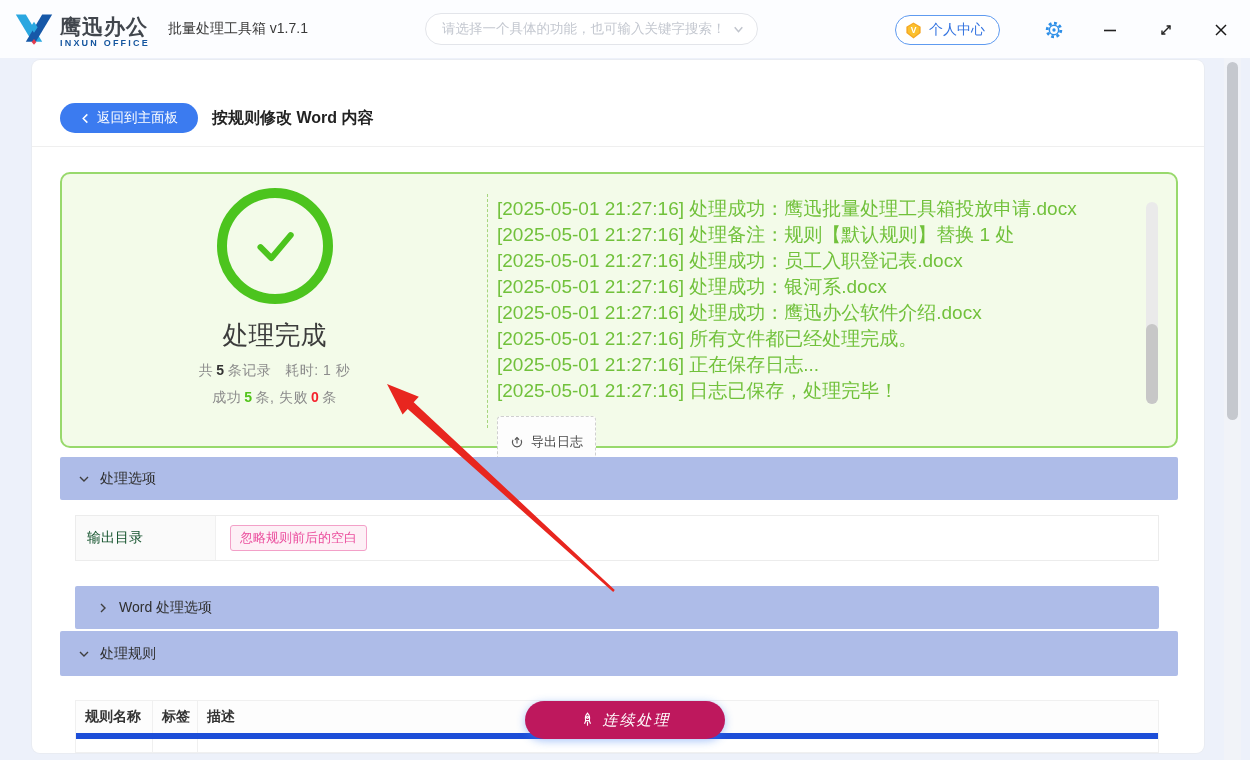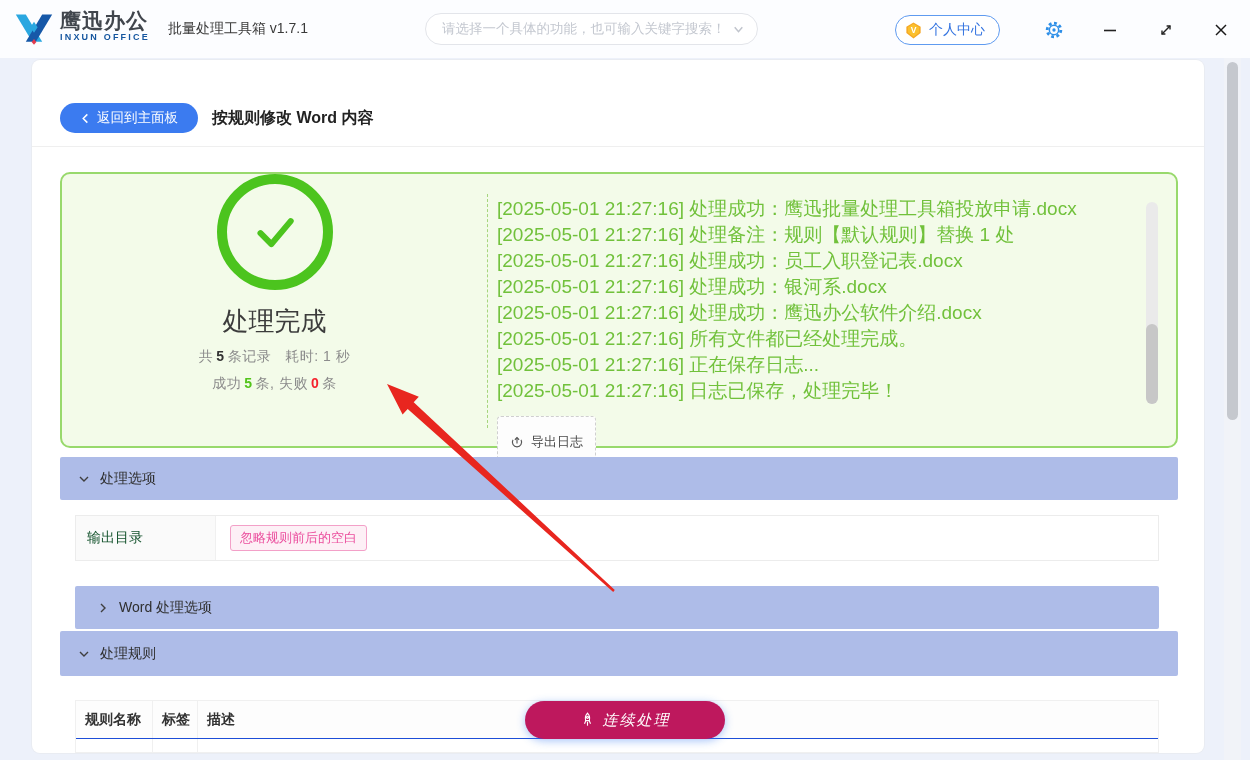--- a/index.html
+++ b/index.html
@@ -3,38 +3,38 @@
 <meta charset="utf-8">
 <style>
   * { margin:0; padding:0; box-sizing:border-box; }
   html,body { width:1250px; height:760px; overflow:hidden; }
   body {
     font-family:"Liberation Sans","DejaVu Sans",sans-serif;
     background:#edf1fa; position:relative; color:#333;
   }
   
   .titlebar { position:absolute; left:0; top:0; width:1250px; height:58px; background:#fcfdff; display:flex; align-items:center; }
-  .logo-wrap { display:flex; align-items:flex-start; margin-left:14px; }
+  .logo-wrap { display:flex; align-items:flex-end; margin-left:14px; }
   .brand-text { margin-left:6px; line-height:1; }
   .brand-cn { font-size:21px; font-weight:700; color:#41464d; letter-spacing:1px; }
   .brand-en { font-size:9px; font-weight:700; color:#15569f; letter-spacing:2.2px; margin-top:2px; }
   .app-title { margin-left:18px; font-size:14px; color:#3a3a3a; }
   .search-pill { position:absolute; left:425px; top:13px; width:333px; height:32px; border:1px solid #e3e5ea; border-radius:16px; background:#fff; display:flex; align-items:center; padding:0 12px 0 16px; cursor:pointer; }
   .search-pill .ph { flex:1; font-size:13.5px; color:#c4c8d0; white-space:nowrap; overflow:hidden; }
   .account-pill { position:absolute; left:895px; top:15px; height:30px; padding:0 14px 0 8px; border:1px solid #5f9bf0; border-radius:15px; background:#fff; display:flex; align-items:center; gap:6px; cursor:pointer; }
   .account-pill .label { font-size:14px; color:#3474e0; }
   .tb-icon { position:absolute; top:19px; width:22px; height:22px; display:flex; align-items:center; justify-content:center; cursor:pointer; }
   
   .card { position:absolute; left:32px; top:60px; width:1172px; height:693px; background:#fff; border-radius:8px; box-shadow:0 0 0 1px #e9ecf2; }
   .card-header-divider { position:absolute; left:0; top:86px; width:100%; height:1px; background:#efefef; }
   .back-btn { position:absolute; left:28px; top:43px; width:138px; height:30px; background:#3b7bf0; border:none; border-radius:16px; color:#fff; font-size:13.5px; display:flex; align-items:center; justify-content:center; gap:6px; cursor:pointer; font-family:inherit;text-align:center; }
   .page-title { position:absolute; left:180px; top:48px; font-size:16px; font-weight:700; color:#222; }
   
   .panel { position:absolute; left:28px; top:112px; width:1118px; height:276px; background:#f3fbe9; border:2px solid #98d96c; border-radius:10px; display:flex; }
-  .panel-left { width:425px; display:flex; flex-direction:column; align-items:center; }
+  .panel-left { width:425px; display:flex; flex-direction:column; align-items:center; padding-top:14px; }
   .ok-ring { width:116px; height:116px; border:10px solid #4cc41e; border-radius:50%; display:flex; align-items:center; justify-content:center; background:transparent; }
   .status-title { margin-top:14px; font-size:26px; color:#3c3c3c; }
   .stat-line { margin-top:9px; font-size:14px; color:#8c8c8c; letter-spacing:.5px; }
   .stat-line .sp { display:inline-block; width:14px; }
   .num-dark { color:#333; font-weight:700; padding:0 3px; }
   .num-green { color:#52c41a; font-weight:700; padding:0 3px; }
   .num-red { color:#f5222d; font-weight:700; padding:0 3px; }
   .panel-right { flex:1; border-left:1px dashed #a6d57e; margin:20px 0 18px 0; padding:2px 70px 0 9px; }
   .log-line { font-size:19px; color:#71c13b; line-height:26px; white-space:nowrap; }
   .export-btn { margin-top:12px; display:inline-flex; align-items:center; gap:7px; padding:16px 12px; background:#fdfdfd; border:1px dashed #cfcfcf; border-radius:4px; font-size:13px; color:#4a4a4a; cursor:pointer; font-family:inherit; }
@@ -47,21 +47,21 @@
   .sub-header { position:absolute; left:43px; top:526px; width:1084px; height:43px; background:#aebce8; border-radius:2px; display:flex; align-items:center; padding-left:22px; gap:10px; font-size:14px; color:#2f2f2f; cursor:pointer; }
   .opts-row { position:absolute; left:43px; top:455px; width:1084px; height:46px; border:1px solid #ececec; display:flex; }
   .cell { display:flex; align-items:center; border-right:1px solid #f0f0f0; height:100%; }
   .cell.label { background:#fafafa; font-weight:400; font-size:14px; color:#14532d; padding-left:11px; }
   .c1 { width:140px; } .c2 { width:453px; padding-left:17px; gap:9px; } .c3 { width:230px; padding-left:17px; } .c4 { width:261px; padding-left:14px; border-right:none; }
   .dir-link { font-size:14px; color:#2e6bd0; text-decoration:underline; cursor:pointer; }
   .pink-badge { font-size:13px; color:#eb4f9e; background:#fdf0f6; border:1px solid #f3a0c8; border-radius:3px; padding:3px 9px; cursor:pointer; }
   
   .rules-table { position:absolute; left:43px; top:640px; width:1084px; height:53px; border:1px solid #f0f0f0; overflow:hidden; }
   .tr { display:flex; }
-  .tr.head { height:38px; background:#fdfdfd; border-bottom:1px solid #1d4ed8; }
+  .tr.head { height:38px; background:#fdfdfd; border-bottom:6px solid #1d4ed8; }
   .tr.body { height:15px; background:#fff; }
   .th,.td { border-right:1px solid #f0f0f0; display:flex; align-items:center; padding-left:9px; font-size:14px; font-weight:700; color:#333; }
   .colA { width:77px; } .colB { width:45px; } .colC { flex:1; border-right:none; }
   .action-btn { position:absolute; left:493px; top:641px; width:200px; height:38px; background:#be185d; border:none; border-radius:19px; color:#fff; font-size:15px; letter-spacing:2px; display:flex; align-items:center; justify-content:center; gap:8px; cursor:pointer; box-shadow:0 2px 8px rgba(61,126,242,.45); font-family:inherit;font-style:italic; }
   
   .win-scroll-track { position:absolute; left:1224px; top:58px; width:17px; height:702px; background:#f1f3f8; }
   .win-scroll-thumb { position:absolute; left:1227px; top:62px; width:11px; height:358px; background:#c5c8ce; border-radius:6px; }
   
   .arrow-overlay { position:absolute; left:0; top:0; width:1250px; height:760px; pointer-events:none; z-index:60; }
   svg { display:block; }

